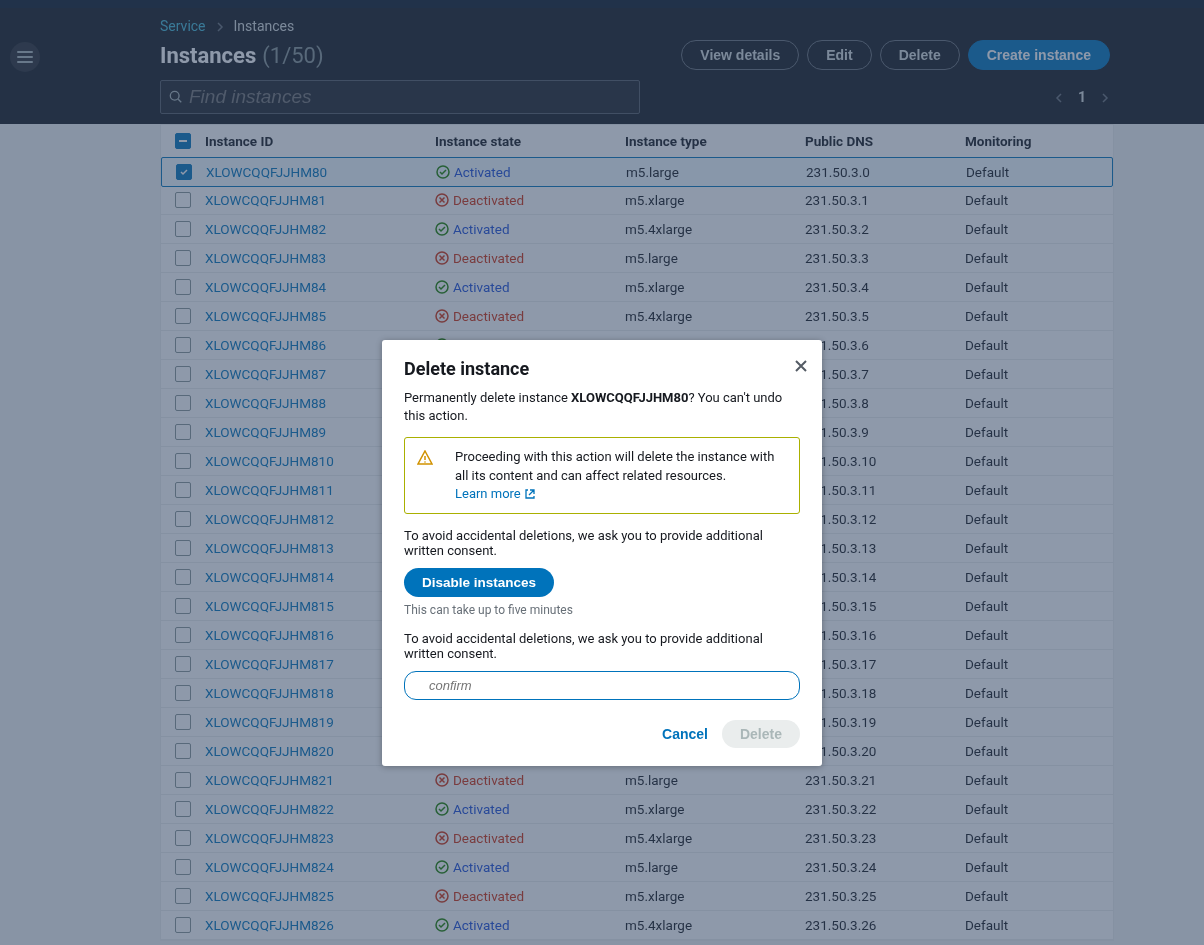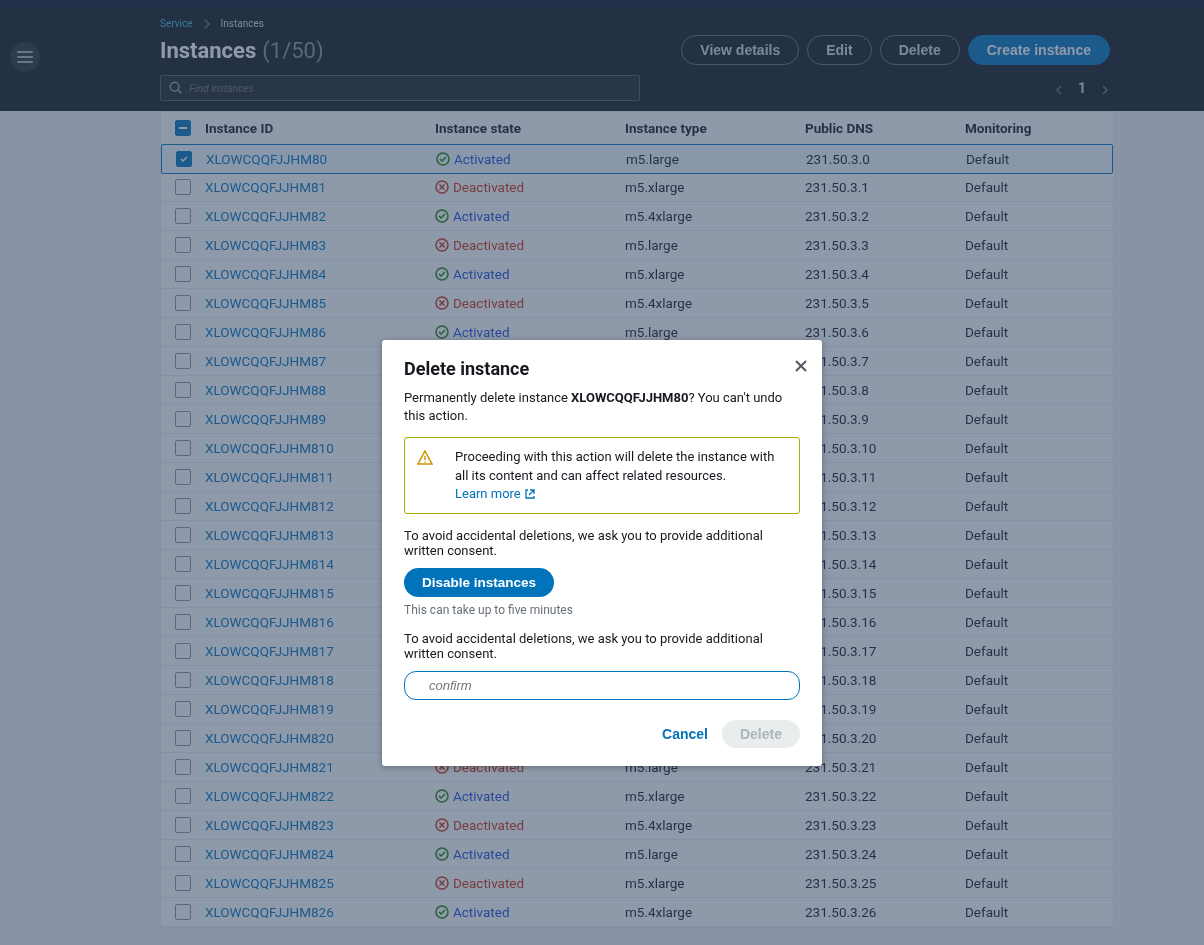--- a/index.html
+++ b/index.html
@@ -6,34 +6,34 @@
 body { font-family: "Amazon Ember", -apple-system, BlinkMacSystemFont, "Segoe UI", Roboto, sans-serif; font-size: 14px; color: #16191f; width: 1204px; height: 945px; overflow: hidden; position: relative; background: #f2f3f3; }
 
 .top-bar { background: #0f1b2a; height: 8px; }
 .header-region { background: #16191f; padding: 10px 20px 10px 10px; position: relative; }
 .hamburger-wrap { position: absolute; left: 10px; top: 34px; }
 .hamburger { width: 30px; height: 30px; background: #2a2e33; border-radius: 50%; display: flex; align-items: center; justify-content: center; cursor: pointer; }
 .hamburger-lines { width: 16px; height: 12px; display: flex; flex-direction: column; justify-content: space-between; }
 .hamburger-lines span { display: block; height: 2px; background: #aab7b8; border-radius: 1px; }
 
 .header-content { margin-left: 150px; max-width: 950px; }
-.breadcrumb { display: flex; align-items: center; gap: 10px; color: #d5dbdb; font-size: 10px; margin-bottom: 6px; }
+.breadcrumb { display: flex; align-items: center; gap: 10px; color: #d5dbdb; font-size: 14px; margin-bottom: 6px; }
 .breadcrumb a { color: #44b9d6; text-decoration: none; }
 .bc-chevron { color: #687078; }
 .title-row { display: flex; align-items: center; justify-content: space-between; }
 .title { color: #fff; font-size: 22px; font-weight: 700; display: flex; gap: 6px; align-items: baseline; }
 .title-count { color: #879596; font-weight: 400; }
 .actions { display: flex; gap: 8px; }
 .btn { border-radius: 20px; padding: 6px 18px; font-size: 14px; font-weight: 700; cursor: pointer; border: 1px solid transparent; background: none; }
 .btn-outline { border: 1px solid #687078; color: #d5dbdb; }
 .header-primary { background: #0073bb; color: #fff; border: 1px solid #0073bb; }
 
 .search-row { display: flex; align-items: center; justify-content: space-between; margin-top: 10px; }
 .search-box { display: flex; align-items: center; border: 1px solid #545b64; border-radius: 2px; padding: 5px 8px; width: 480px; background: rgba(255,255,255,0.05); }
-.search-box input { background: none; border: none; outline: none; color: #d5dbdb; font-style: italic; font-size: 10px; flex: 1; }
+.search-box input { background: none; border: none; outline: none; color: #d5dbdb; font-style: italic; font-size: 19px; flex: 1; }
 .search-box svg { margin-right: 6px; }
 .pager { display: flex; align-items: center; gap: 14px; color: #d5dbdb; }
 .pager-num { font-weight: 700; }
 .pager-arrow { color: #687078; cursor: pointer; }
 
 .table-region { margin-left: 160px; margin-right: 90px; margin-top: 0; background: #fff; border: 1px solid #eaeded; }
 .thead { display: flex; padding: 8px 0; border-bottom: 1px solid #eaeded; font-weight: 700; color: #545b64; }
 .col-check { width: 44px; display: flex; align-items: center; justify-content: center; }
 .col-id { width: 230px; padding-left: 0; }
 .col-state { width: 190px; }

